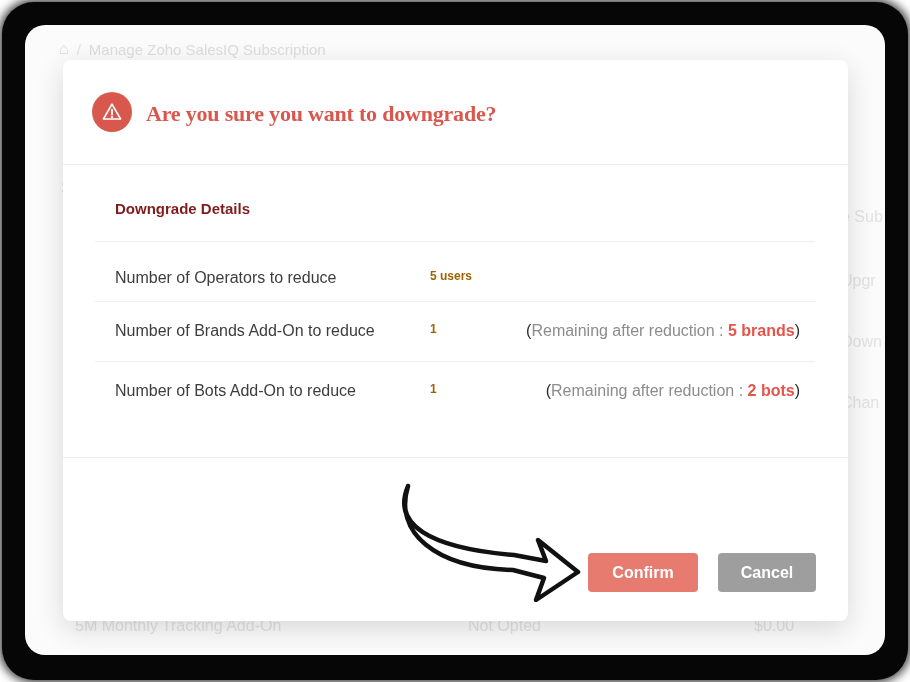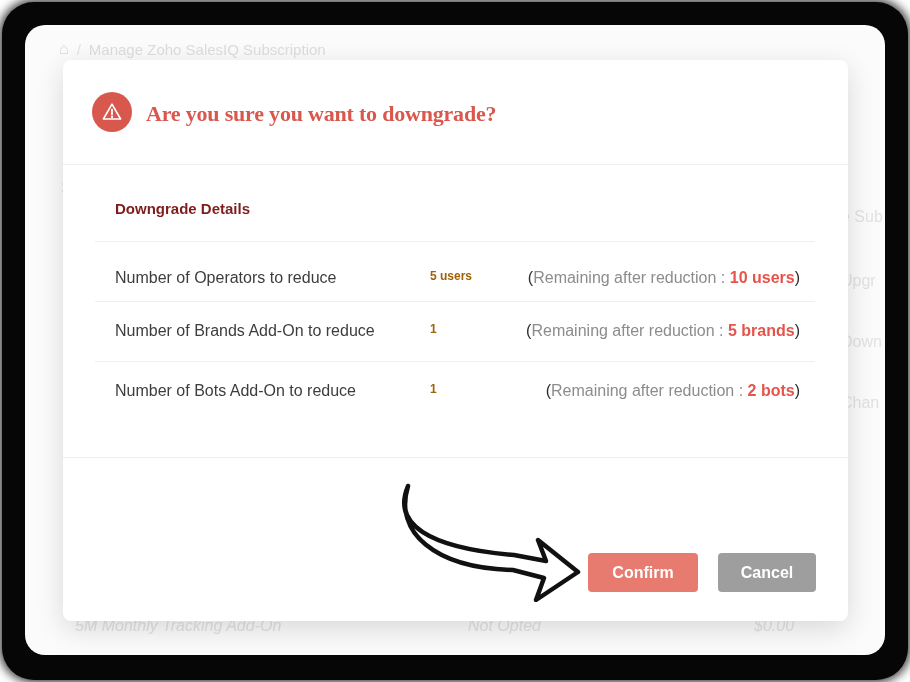--- a/index.html
+++ b/index.html
@@ -15,21 +15,21 @@
             background:#fbfbfb; border-radius:20px; overflow:hidden; }
 
   
   .breadcrumb { position:absolute; left:34px; top:15px; display:flex; align-items:center;
                 gap:8px; color:#dddddd; font-size:15px; }
   .breadcrumb .home { font-size:16px; color:#d8d8d8; }
   .breadcrumb .sep { color:#e3e3e3; }
   .bg-left-fragment { position:absolute; left:36px; top:150px; font-size:21px; font-weight:600; color:#e2e2e2; }
   .bg-right-fragment { position:absolute; left:816px; width:70px; overflow:hidden; white-space:nowrap;
                        font-size:16px; color:#e2e2e2; }
-  .bg-bottom-row { position:absolute; left:0; right:0; top:592px; height:30px; color:#e2e2e2; font-size:16px;font-style:italic; }
+  .bg-bottom-row { position:absolute; left:0; right:0; top:592px; height:30px; color:#e2e2e2; font-size:16px; }
   .bg-bottom-row .c1 { position:absolute; left:50px; }
   .bg-bottom-row .c2 { position:absolute; left:443px; }
   .bg-bottom-row .c3 { position:absolute; left:729px; }
 
   
   .modal { position:absolute; left:38px; top:35px; width:785px; height:561px; background:#ffffff;
            border-radius:8px; box-shadow:0 8px 28px rgba(0,0,0,0.14); z-index:5; }
 
   .warn-badge { position:absolute; left:29px; top:32px; width:40px; height:40px; border-radius:50%;
                 background:#d9584e; display:flex; align-items:center; justify-content:center; }
@@ -98,21 +98,20 @@
       </div>
       <div class="modal-title">Are you sure you want to downgrade?</div>
       <div class="hdr-divider"></div>
 
       <div class="section-title">Downgrade Details</div>
       <div class="row-divider d1"></div>
 
       <div class="detail-row r1">
         <span class="lbl">Number of Operators to reduce</span>
         <span class="val">5 users</span>
-        <span class="remaining"><span class="paren">(</span><span class="gray">Remaining after reduction : </span><span class="red">10 users</span><span class="paren">)</span></span>
       </div>
       <div class="row-divider d2"></div>
 
       <div class="detail-row r2">
         <span class="lbl">Number of Brands Add-On to reduce</span>
         <span class="val">1</span>
         <span class="remaining"><span class="paren">(</span><span class="gray">Remaining after reduction : </span><span class="red">5 brands</span><span class="paren">)</span></span>
       </div>
       <div class="row-divider d3"></div>
 

